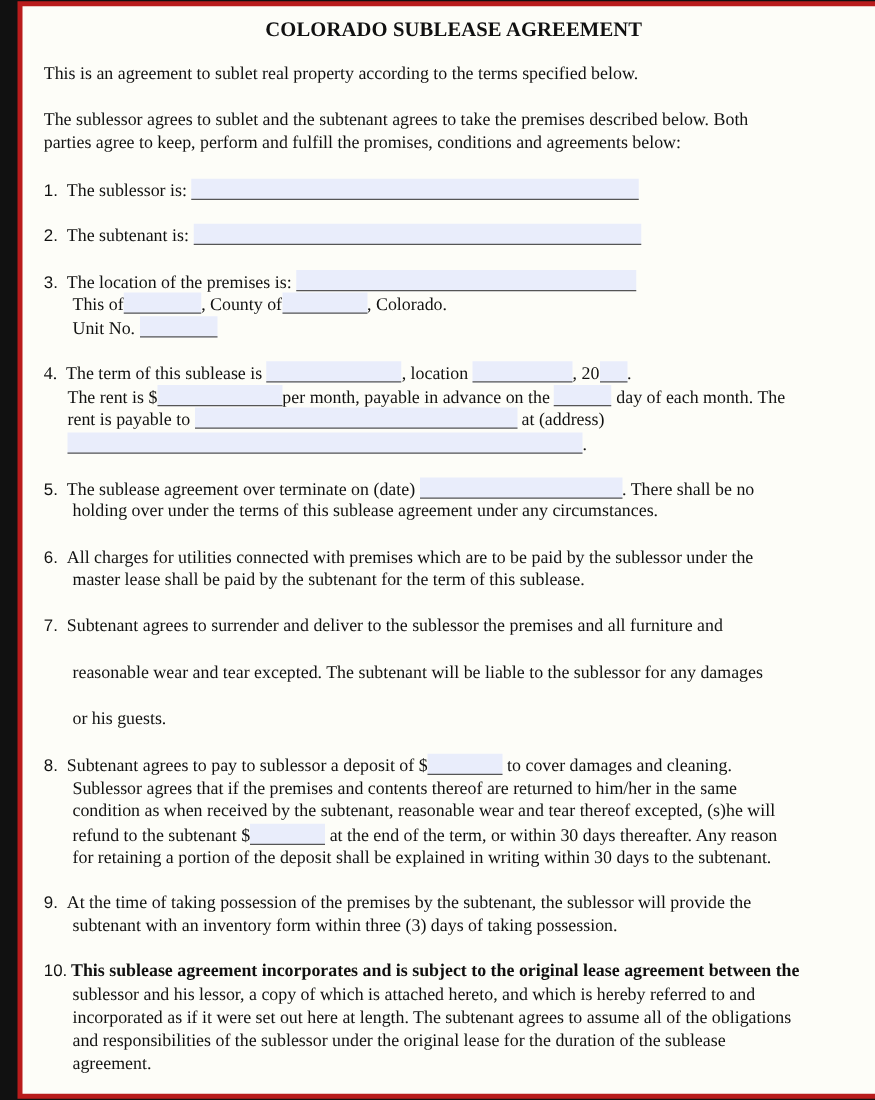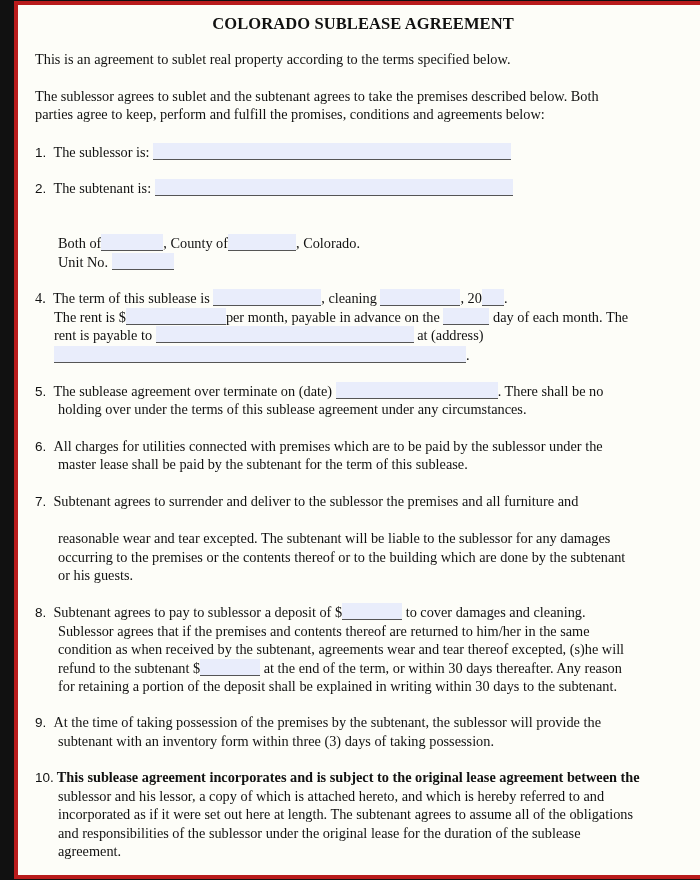--- a/index.html
+++ b/index.html
@@ -48,31 +48,35 @@
   <div class="line" style="left:17px; top:138px;">
     <span class="num">1.</span>&nbsp;&nbsp;<span>The sublessor is:</span>
     <span class="field" style="width:358px;"></span>
   </div>
 
   <div class="line" style="left:17px; top:174px;">
     <span class="num">2.</span>&nbsp;&nbsp;<span>The subtenant is:</span>
     <span class="field" style="width:358px;"></span>
   </div>
 
+  <div class="line" style="left:17px; top:211px;">
+    <span class="num">3.</span>&nbsp;&nbsp;<span>The location of the premises is:</span>
+    <span class="field" style="width:272px;"></span>
+  </div>
   <div class="line" style="left:40px; top:229px;">
-    <span>Both of</span><span class="field" style="width:62px;"></span><span>, County of</span><span class="field" style="width:68px;"></span><span>, Colorado.</span>
+    <span>This of</span><span class="field" style="width:62px;"></span><span>, County of</span><span class="field" style="width:68px;"></span><span>, Colorado.</span>
   </div>
   <div class="line" style="left:40px; top:248px;">
     <span>Unit No.</span>
     <span class="field" style="width:62px;"></span>
   </div>
 
   <div class="line" style="left:17px; top:284px;">
     <span>4.</span>&nbsp;&nbsp;<span>The term of this sublease is</span>
-    <span class="field" style="width:108px;"></span><span>, cleaning</span>
+    <span class="field" style="width:108px;"></span><span>, location</span>
     <span class="field" style="width:80px;"></span><span>, 20</span><span class="field" style="width:22px;"></span><span>.</span>
   </div>
   <div class="line" style="left:36px; top:303px;">
     <span>The rent is $</span><span class="field" style="width:100px;"></span><span>per month, payable in advance on the</span>
     <span class="field" style="width:46px;"></span>
     <span>day of each month.  The</span>
   </div>
   <div class="line" style="left:36px; top:321px;">
     <span>rent is payable to</span>
     <span class="field" style="width:258px;"></span>
@@ -90,29 +94,28 @@
 
   <div class="line" style="left:17px; top:432px;">
     <span class="num">6.</span>&nbsp;&nbsp;<span>All charges for utilities connected with premises which are to be paid by the sublessor under the</span>
   </div>
   <div class="line" style="left:40px; top:450px;">master lease shall be paid by the subtenant for the term of this sublease.</div>
 
   <div class="line" style="left:17px; top:487px;">
     <span class="num">7.</span>&nbsp;&nbsp;<span>Subtenant agrees to surrender and deliver to the sublessor the premises and all furniture and</span>
   </div>
   <div class="line" style="left:40px; top:524px;">reasonable wear and tear excepted.  The subtenant will be liable to the sublessor for any damages</div>
-  <div class="line" style="left:40px; top:543px;">occurring to the premises or the contents thereof or to the building which are done by the subtenant</div>
   <div class="line" style="left:40px; top:561px;">or his guests.</div>
 
   <div class="line" style="left:17px; top:598px;">
     <span class="num">8.</span>&nbsp;&nbsp;<span>Subtenant agrees to pay to sublessor a deposit of $</span><span class="field" style="width:60px;"></span>
     <span>to cover damages and cleaning.</span>
   </div>
   <div class="line" style="left:40px; top:617px;">Sublessor agrees that if the premises and contents thereof are returned to him/her in the same</div>
-  <div class="line" style="left:40px; top:635px;">condition as when received by the subtenant, agreements wear and tear thereof excepted, (s)he will</div>
+  <div class="line" style="left:40px; top:635px;">condition as when received by the subtenant, reasonable wear and tear thereof excepted, (s)he will</div>
   <div class="line" style="left:40px; top:654px;">
     <span>refund to the subtenant $</span><span class="field" style="width:60px;"></span>
     <span>at the end of the term, or within 30 days thereafter.  Any reason</span>
   </div>
   <div class="line" style="left:40px; top:672px;">for retaining a portion of the deposit shall be explained in writing within 30 days to the subtenant.</div>
 
   <div class="line" style="left:17px; top:708px;">
     <span class="num">9.</span>&nbsp;&nbsp;<span>At the time of taking possession of the premises by the subtenant, the sublessor will provide the</span>
   </div>
   <div class="line" style="left:40px; top:727px;">subtenant with an inventory form within three (3) days of taking possession.</div>

